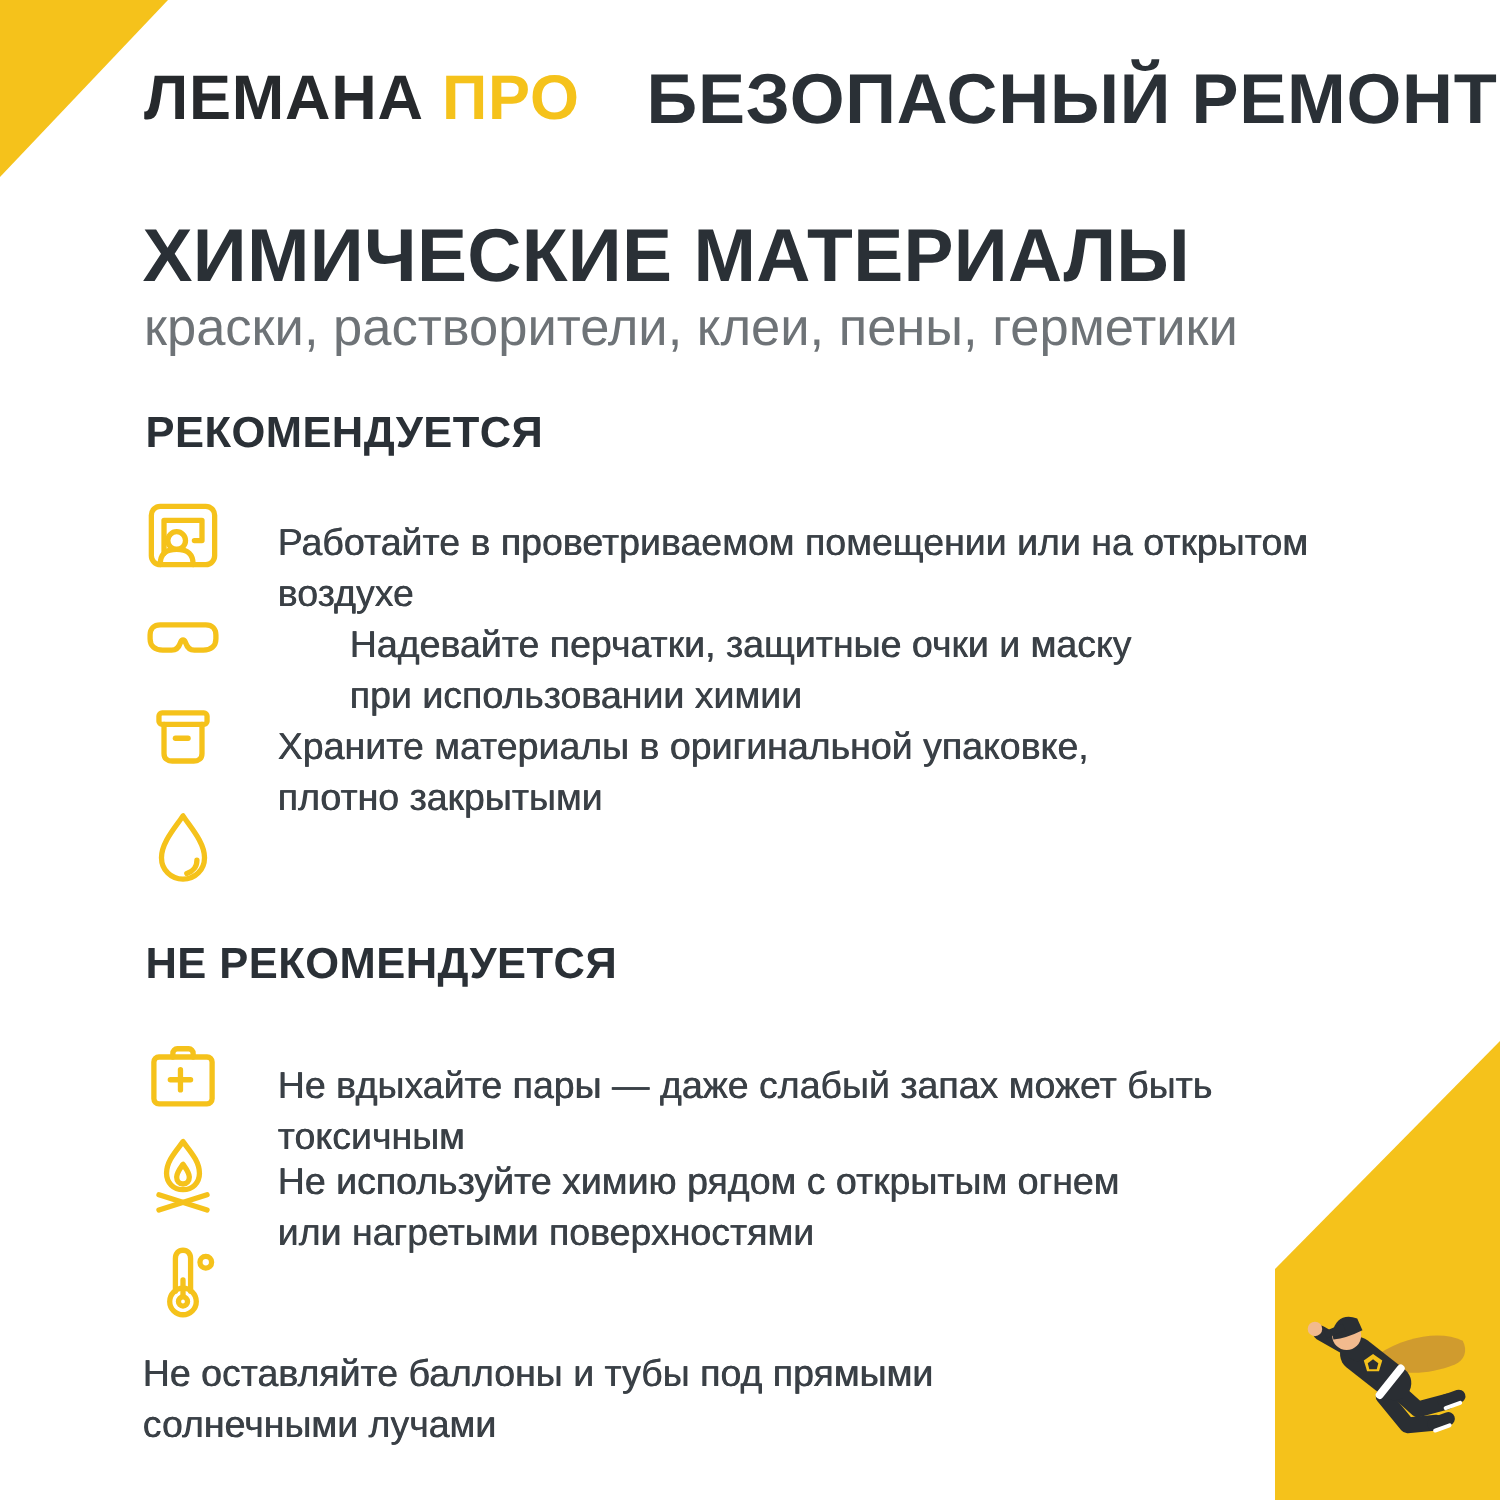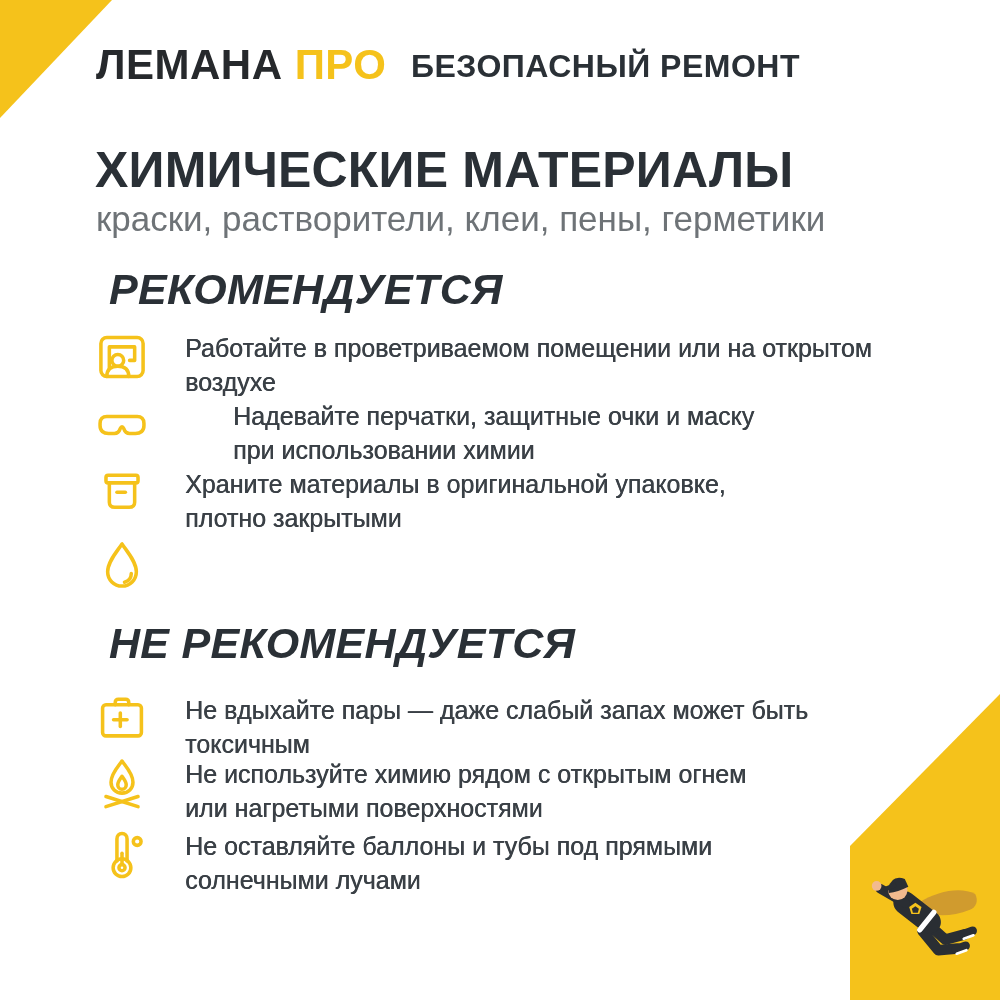--- a/index.html
+++ b/index.html
@@ -31,64 +31,64 @@
     clip-path:polygon(0 49.7%,100% 0,100% 100%,0 100%);
   }
   .logo{
     position:absolute;left:96px;top:40px;
     font-weight:bold;font-size:42px;line-height:50px;letter-spacing:.5px;
     white-space:nowrap;
   }
   .logo .primary{color:#26292C;}
   .logo .secondary{color:var(--brand-yellow);}
   .program-title{
-    position:absolute;left:411px;top:42px;
-    font-weight:bold;font-size:32px;line-height:48px;letter-spacing:.5px;
+    position:absolute;left:431px;top:42px;
+    font-weight:bold;font-size:47px;line-height:48px;letter-spacing:.5px;
     color:var(--heading-dark);white-space:nowrap;
   }
   .page-title{
     position:absolute;left:95px;top:142px;
     font-weight:bold;font-size:50px;line-height:56px;letter-spacing:.2px;
     color:var(--heading-dark);white-space:nowrap;
   }
   .page-subtitle{
     position:absolute;left:96px;top:203px;
     font-size:35px;line-height:32px;
     color:var(--subtitle-gray);white-space:nowrap;
   }
   .section-heading{
-    position:absolute;left:109px;
-    font-weight:bold;font-size:43px;line-height:38px;letter-spacing:.3px;
-    color:var(--heading-dark);white-space:nowrap;font-style:italic;
+    position:absolute;left:97px;
+    font-weight:bold;font-size:29px;line-height:38px;letter-spacing:.3px;
+    color:var(--heading-dark);white-space:nowrap;
   }
   #rec-heading{top:270px;}
   #norec-heading{top:624px;}
   .row{
     position:absolute;left:95px;width:810px;
     display:flex;align-items:flex-start;
   }
   .row .icon{
     flex:0 0 56px;width:56px;height:56px;color:var(--brand-yellow);
     margin-right:34px;
   }
   .row .icon svg{width:54px;height:54px;display:block;}
   .row .text{
     font-size:25px;line-height:33.5px;
     color:var(--body-text);
     white-space:pre-line;
     text-shadow:0.4px 0 0 currentColor;
-    margin-top:2px;
+    margin-top:16px;
   }
   #row-1{top:330px;}
   #row-2{top:398px;gap:48px;}
   #row-3{top:466px;}
   #row-4{top:538px;}
   #row-5{top:692px;}
   #row-6{top:756px;}
-  #row-7{top:828px;}
+  #row-7{top:828px;flex-direction:column;}
   .mascot{position:absolute;left:2px;top:168px;width:132px;height:106px;}
 </style>
 </head>
 <body>
 
 <div class="corner top-left"></div>
 
 <div class="logo">
   <span class="primary">ЛЕМАНА</span>
   <span class="secondary">ПРО</span>

